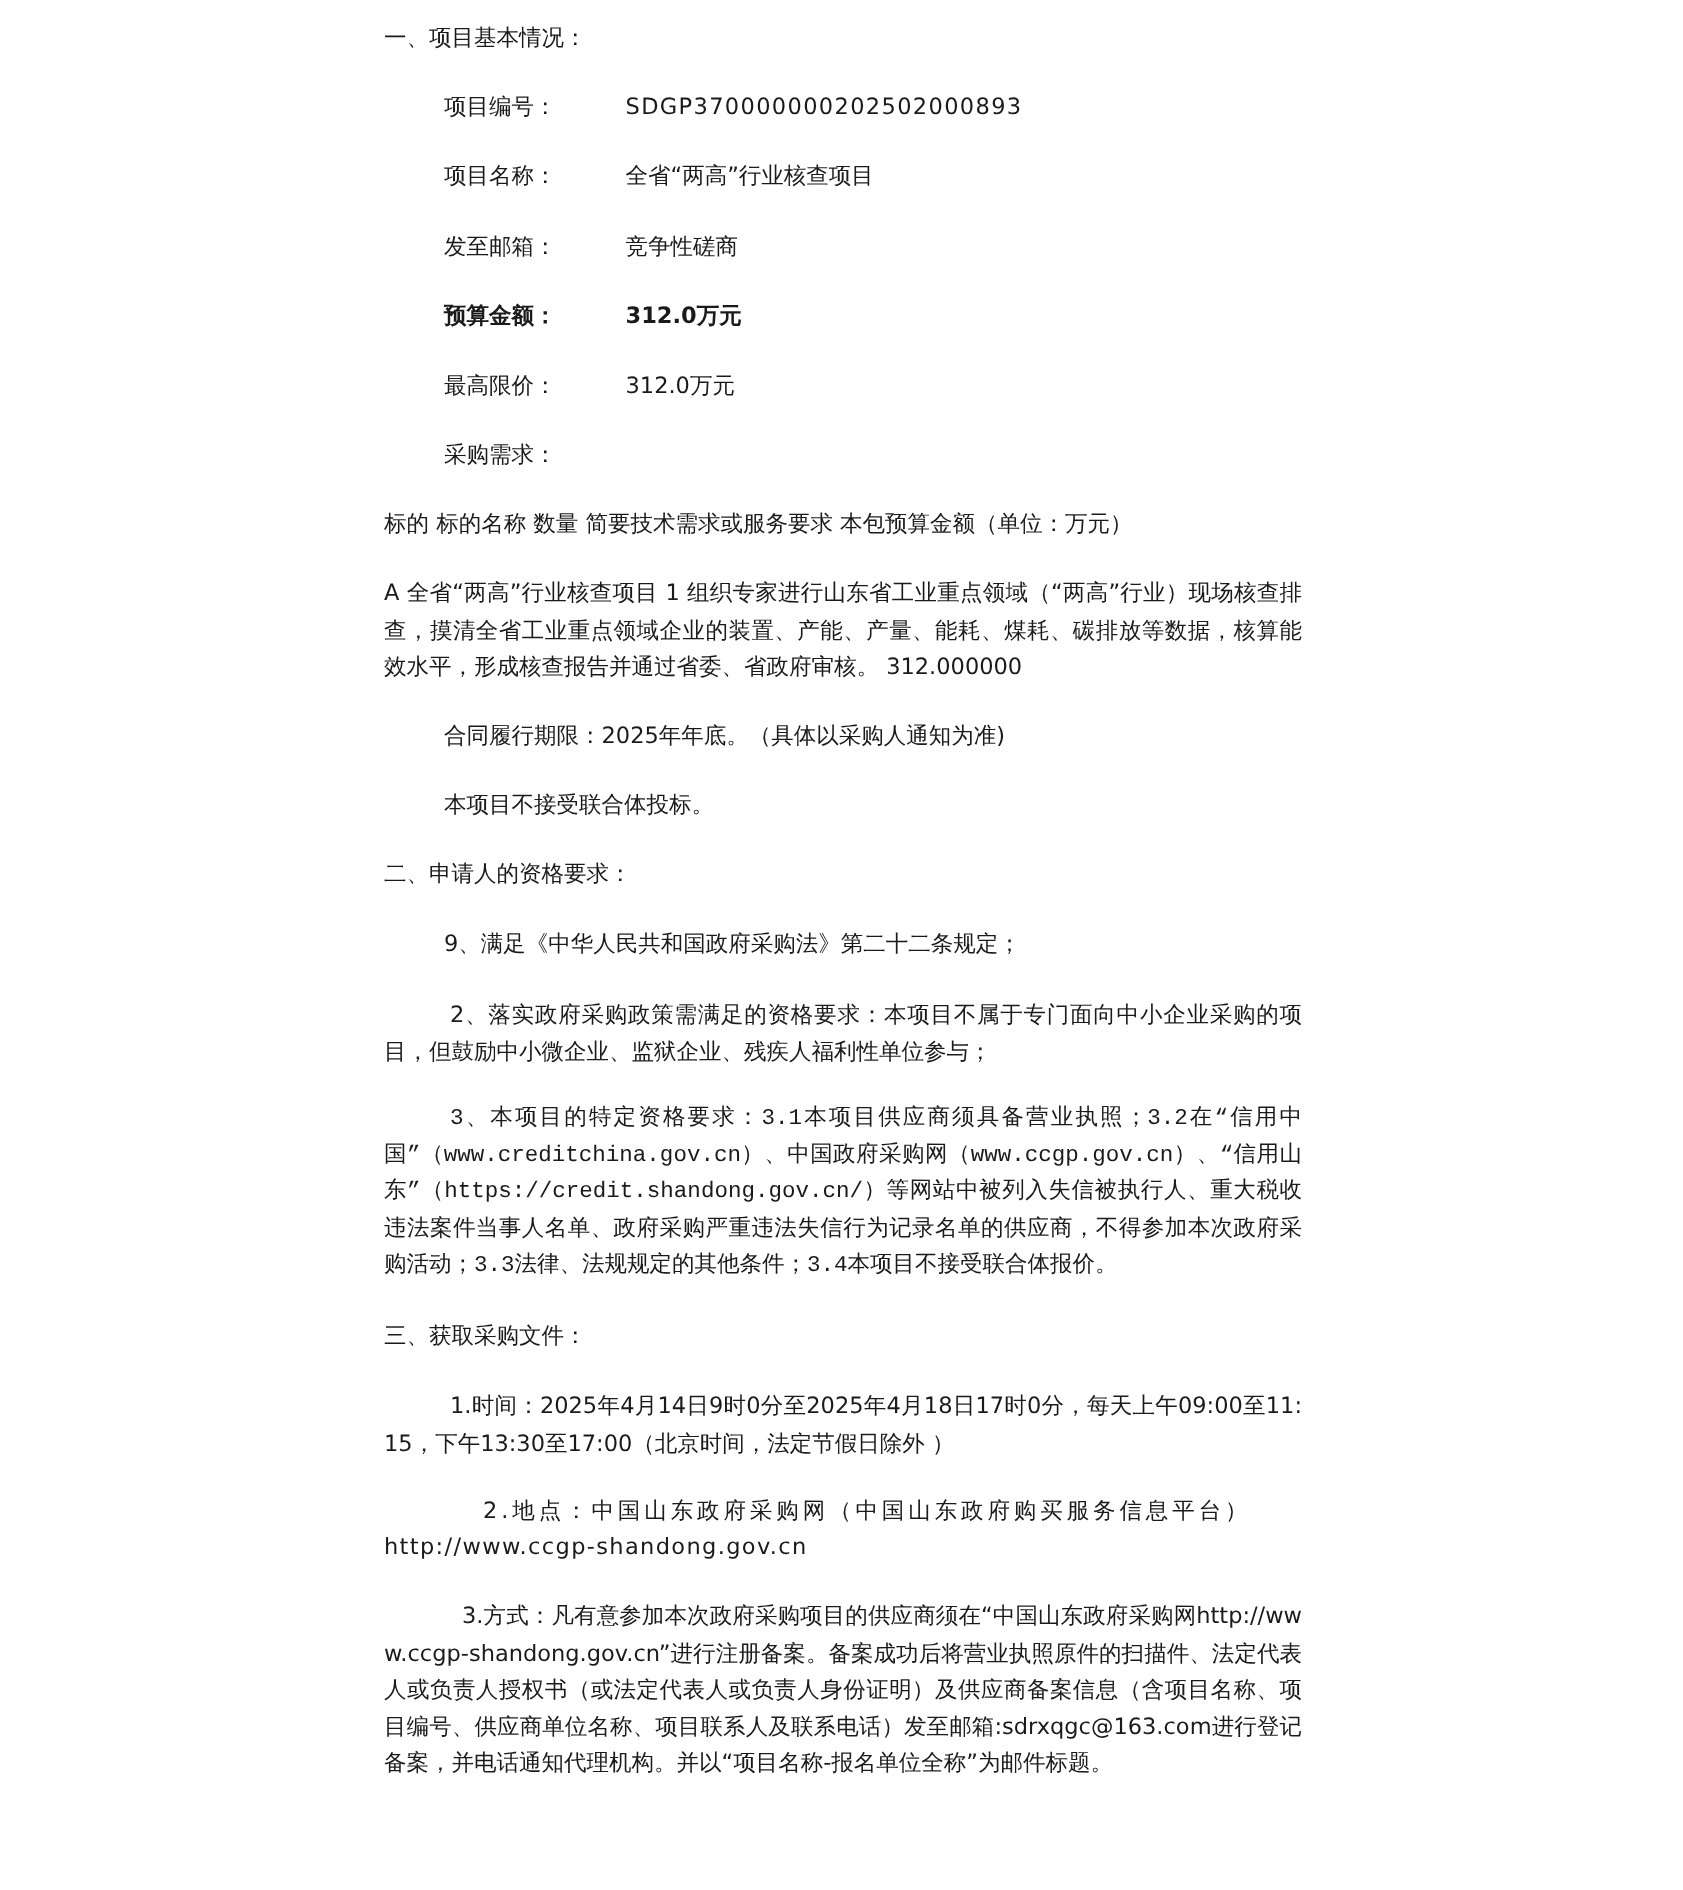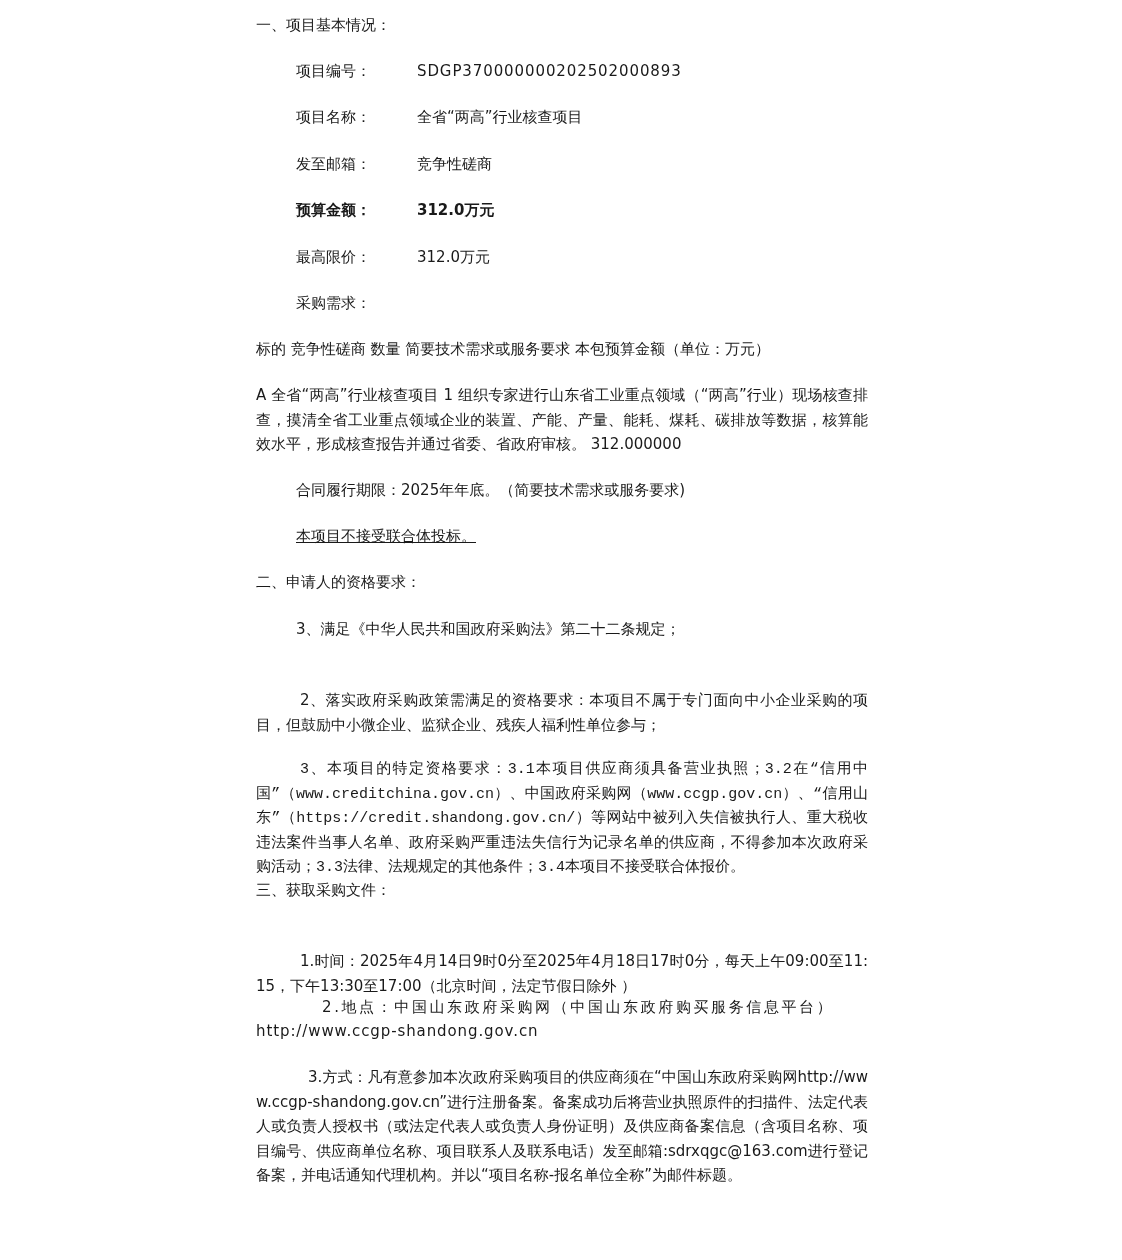--- a/index.html
+++ b/index.html
@@ -26,21 +26,21 @@
       left: 0;
       width: 612px;
       font-size: 15px;
       line-height: 24.5px;
       margin: 0;
       white-space: normal;
       word-break: break-all;
       text-align: justify;
     }
     .indent1 { text-indent: 40px; }
-    .indent2 { text-indent: 44px; margin-top: 24px; }
+    .indent2 { text-indent: 44px; }
     .indent3 { text-indent: 66px; }
     .indent4 { text-indent: 52px; }
     .spaced { letter-spacing: 2.6px; }
     .spaced-sm { letter-spacing: 0.9px; }
     .row-label { display: inline; }
     .row-value { display: inline; margin-left: 46px; }
   </style>
 </head>
 <body>
 
@@ -53,31 +53,31 @@
   <p class="p indent1" style="top:105px;"><span class="row-label">项目名称：</span><span class="row-value">全省“两高”行业核查项目</span></p>
 
   <p class="p indent1" style="top:152px;"><span class="row-label">发至邮箱：</span><span class="row-value">竞争性磋商</span></p>
 
   <p class="p indent1" style="top:198px;font-weight:bold;"><span class="row-label">预算金额：</span><span class="row-value">312.0万元</span></p>
 
   <p class="p indent1" style="top:245px;"><span class="row-label">最高限价：</span><span class="row-value">312.0万元</span></p>
 
   <p class="p indent1" style="top:291px;">采购需求：</p>
 
-  <p class="p" style="top:337px;">标的 竞争性磋商 数量 简要技术需求或服务要求 本包预算金额（单位：万元）</p>
+  <p class="p" style="top:337px;">标的 标的名称 数量 简要技术需求或服务要求 本包预算金额（单位：万元）</p>
 
   <p class="p" style="top:383px;">A 全省“两高”行业核查项目 1 组织专家进行山东省工业重点领域（“两高”行业）现场核查排查，摸清全省工业重点领域企业的装置、产能、产量、能耗、煤耗、碳排放等数据，核算能效水平，形成核查报告并通过省委、省政府审核。 312.000000</p>
 
-  <p class="p indent1" style="top:478px;">合同履行期限：2025年年底。（简要技术需求或服务要求)</p>
+  <p class="p indent1" style="top:478px;">合同履行期限：2025年年底。（具体以采购人通知为准)</p>
 
-  <p class="p indent1" style="top:524px;text-decoration:underline;">本项目不接受联合体投标。</p>
+  <p class="p indent1" style="top:524px;">本项目不接受联合体投标。</p>
 
   <p class="p" style="top:570px;">二、申请人的资格要求：</p>
 
-  <p class="p indent1" style="top:617px;">3、满足《中华人民共和国政府采购法》第二十二条规定；</p>
+  <p class="p indent1" style="top:617px;">9、满足《中华人民共和国政府采购法》第二十二条规定；</p>
 
   <p class="p indent2" style="top:664px;">2、落实政府采购政策需满足的资格要求：本项目不属于专门面向中小企业采购的项目，但鼓励中小微企业、监狱企业、残疾人福利性单位参与；</p>
 
   <p class="p indent2" style="top:734px;font-family:Liberation Mono, monospace;">3、本项目的特定资格要求：3.1本项目供应商须具备营业执照；3.2在“信用中国”（www.creditchina.gov.cn）、中国政府采购网（www.ccgp.gov.cn）、“信用山东”（https://credit.shandong.gov.cn/）等网站中被列入失信被执行人、重大税收违法案件当事人名单、政府采购严重违法失信行为记录名单的供应商，不得参加本次政府采购活动；3.3法律、法规规定的其他条件；3.4本项目不接受联合体报价。</p>
 
   <p class="p" style="top:878px;">三、获取采购文件：</p>
 
   <p class="p indent2" style="top:925px;">1.时间：2025年4月14日9时0分至2025年4月18日17时0分，每天上午09:00至11:15，下午13:30至17:00（北京时间，法定节假日除外 ）</p>
 
   <p class="p indent3 spaced" style="top:995px;">2.地点：中国山东政府采购网（中国山东政府购买服务信息平台）</p>

